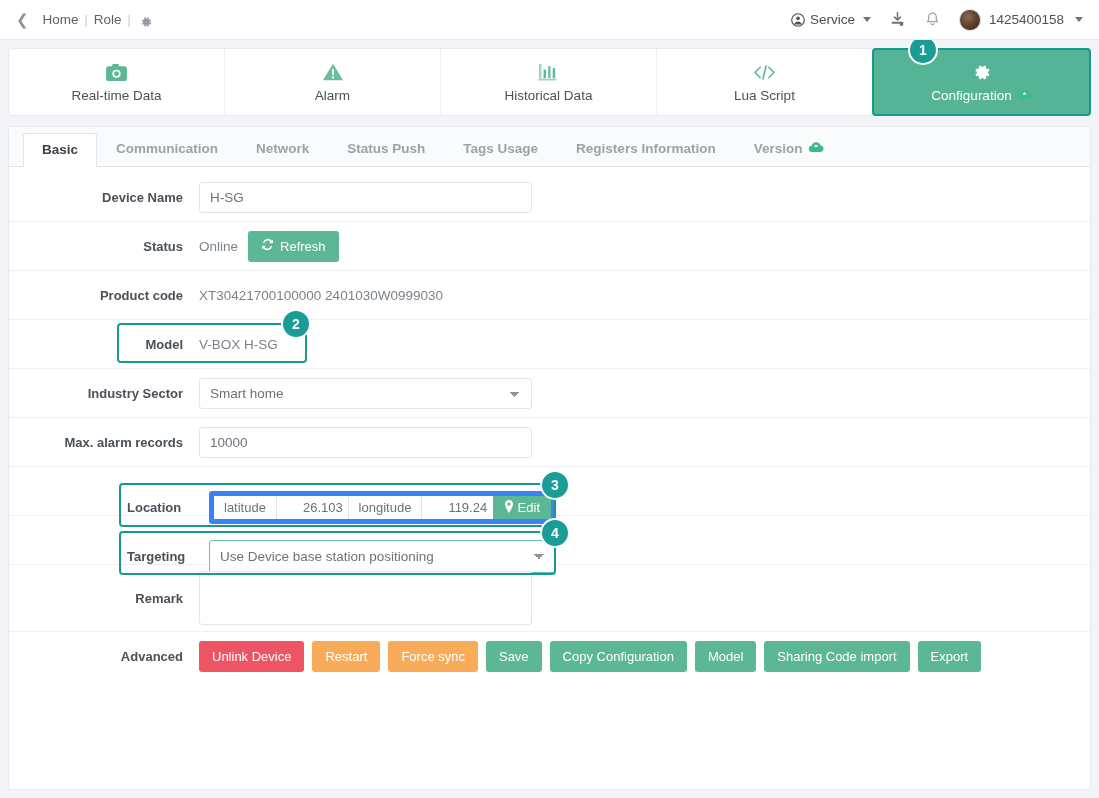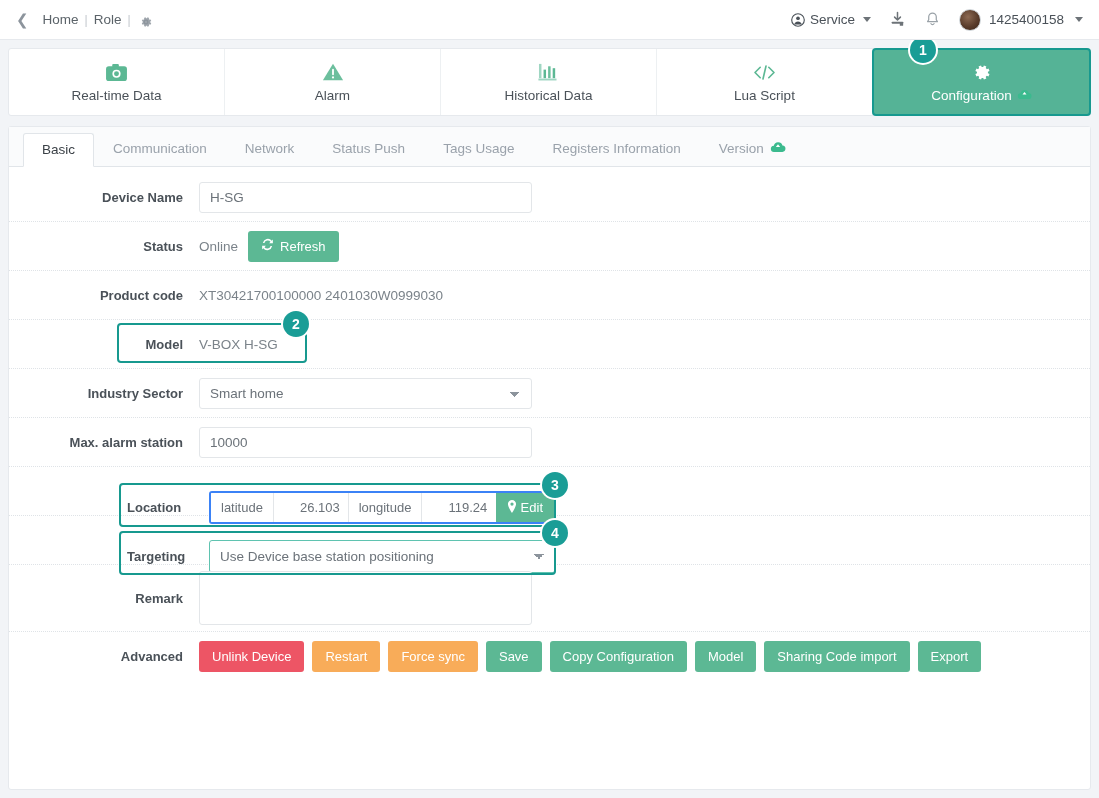--- a/index.html
+++ b/index.html
@@ -130,21 +130,21 @@
   }
   .tab {
     padding: 0 18px;
     height: 34px;
     line-height: 34px;
     font-size: 13.5px;
     color: #9aa2ab;
     cursor: pointer;
     border: 1px solid transparent;
     border-radius: 3px 3px 0 0;
-    font-weight: normal;
+    font-weight: bold;
     white-space: nowrap;
     display: flex; align-items: center; gap: 6px;
   }
   .tab.active {
     color: #3b4147;
     background: #ffffff;
     border-color: #e1e5e9;
     border-bottom-color: #ffffff;
     margin-bottom: -1px;
   }
@@ -208,21 +208,21 @@
     display: inline-flex; align-items: center; gap: 6px;
     white-space: nowrap;
   }
   .btn-green { background: #5cb894; }
   .btn-red   { background: #ed5565; }
   .btn-orange{ background: #f8ac59; }
 
   
   .loc-group {
     display: flex; align-items: stretch;
-    border: 2px solid #3b82f6;
+    border: 5px solid #3b82f6;
     border-radius: 3px;
     height: 33px;
     overflow: hidden;
     width: 333px;
   }
   .loc-label {
     padding: 0 10px; display: flex; align-items: center;
     font-size: 13px; color: #6b7279; background: #fff;
   }
   .loc-val {
@@ -451,21 +451,21 @@
     <div class="row">
       <div class="lbl">Industry Sector</div>
       <div class="ctl">
         <select class="inp">
           <option>Smart home</option>
         </select>
       </div>
     </div>
 
     <div class="row">
-      <div class="lbl">Max. alarm station</div>
+      <div class="lbl">Max. alarm records</div>
       <div class="ctl">
         <input class="inp" type="text" value="10000" style="">
       </div>
     </div>
 
     <div class="row">
       <div class="lbl" style="visibility:hidden">x</div>
       <div class="ctl" style="position:relative">
         <div class="hl" style="left:-80px; top:-8px; width:437px; height:44px;"></div>
         <div style="position:absolute; left:-72px; top:0; display:flex; align-items:center;">

